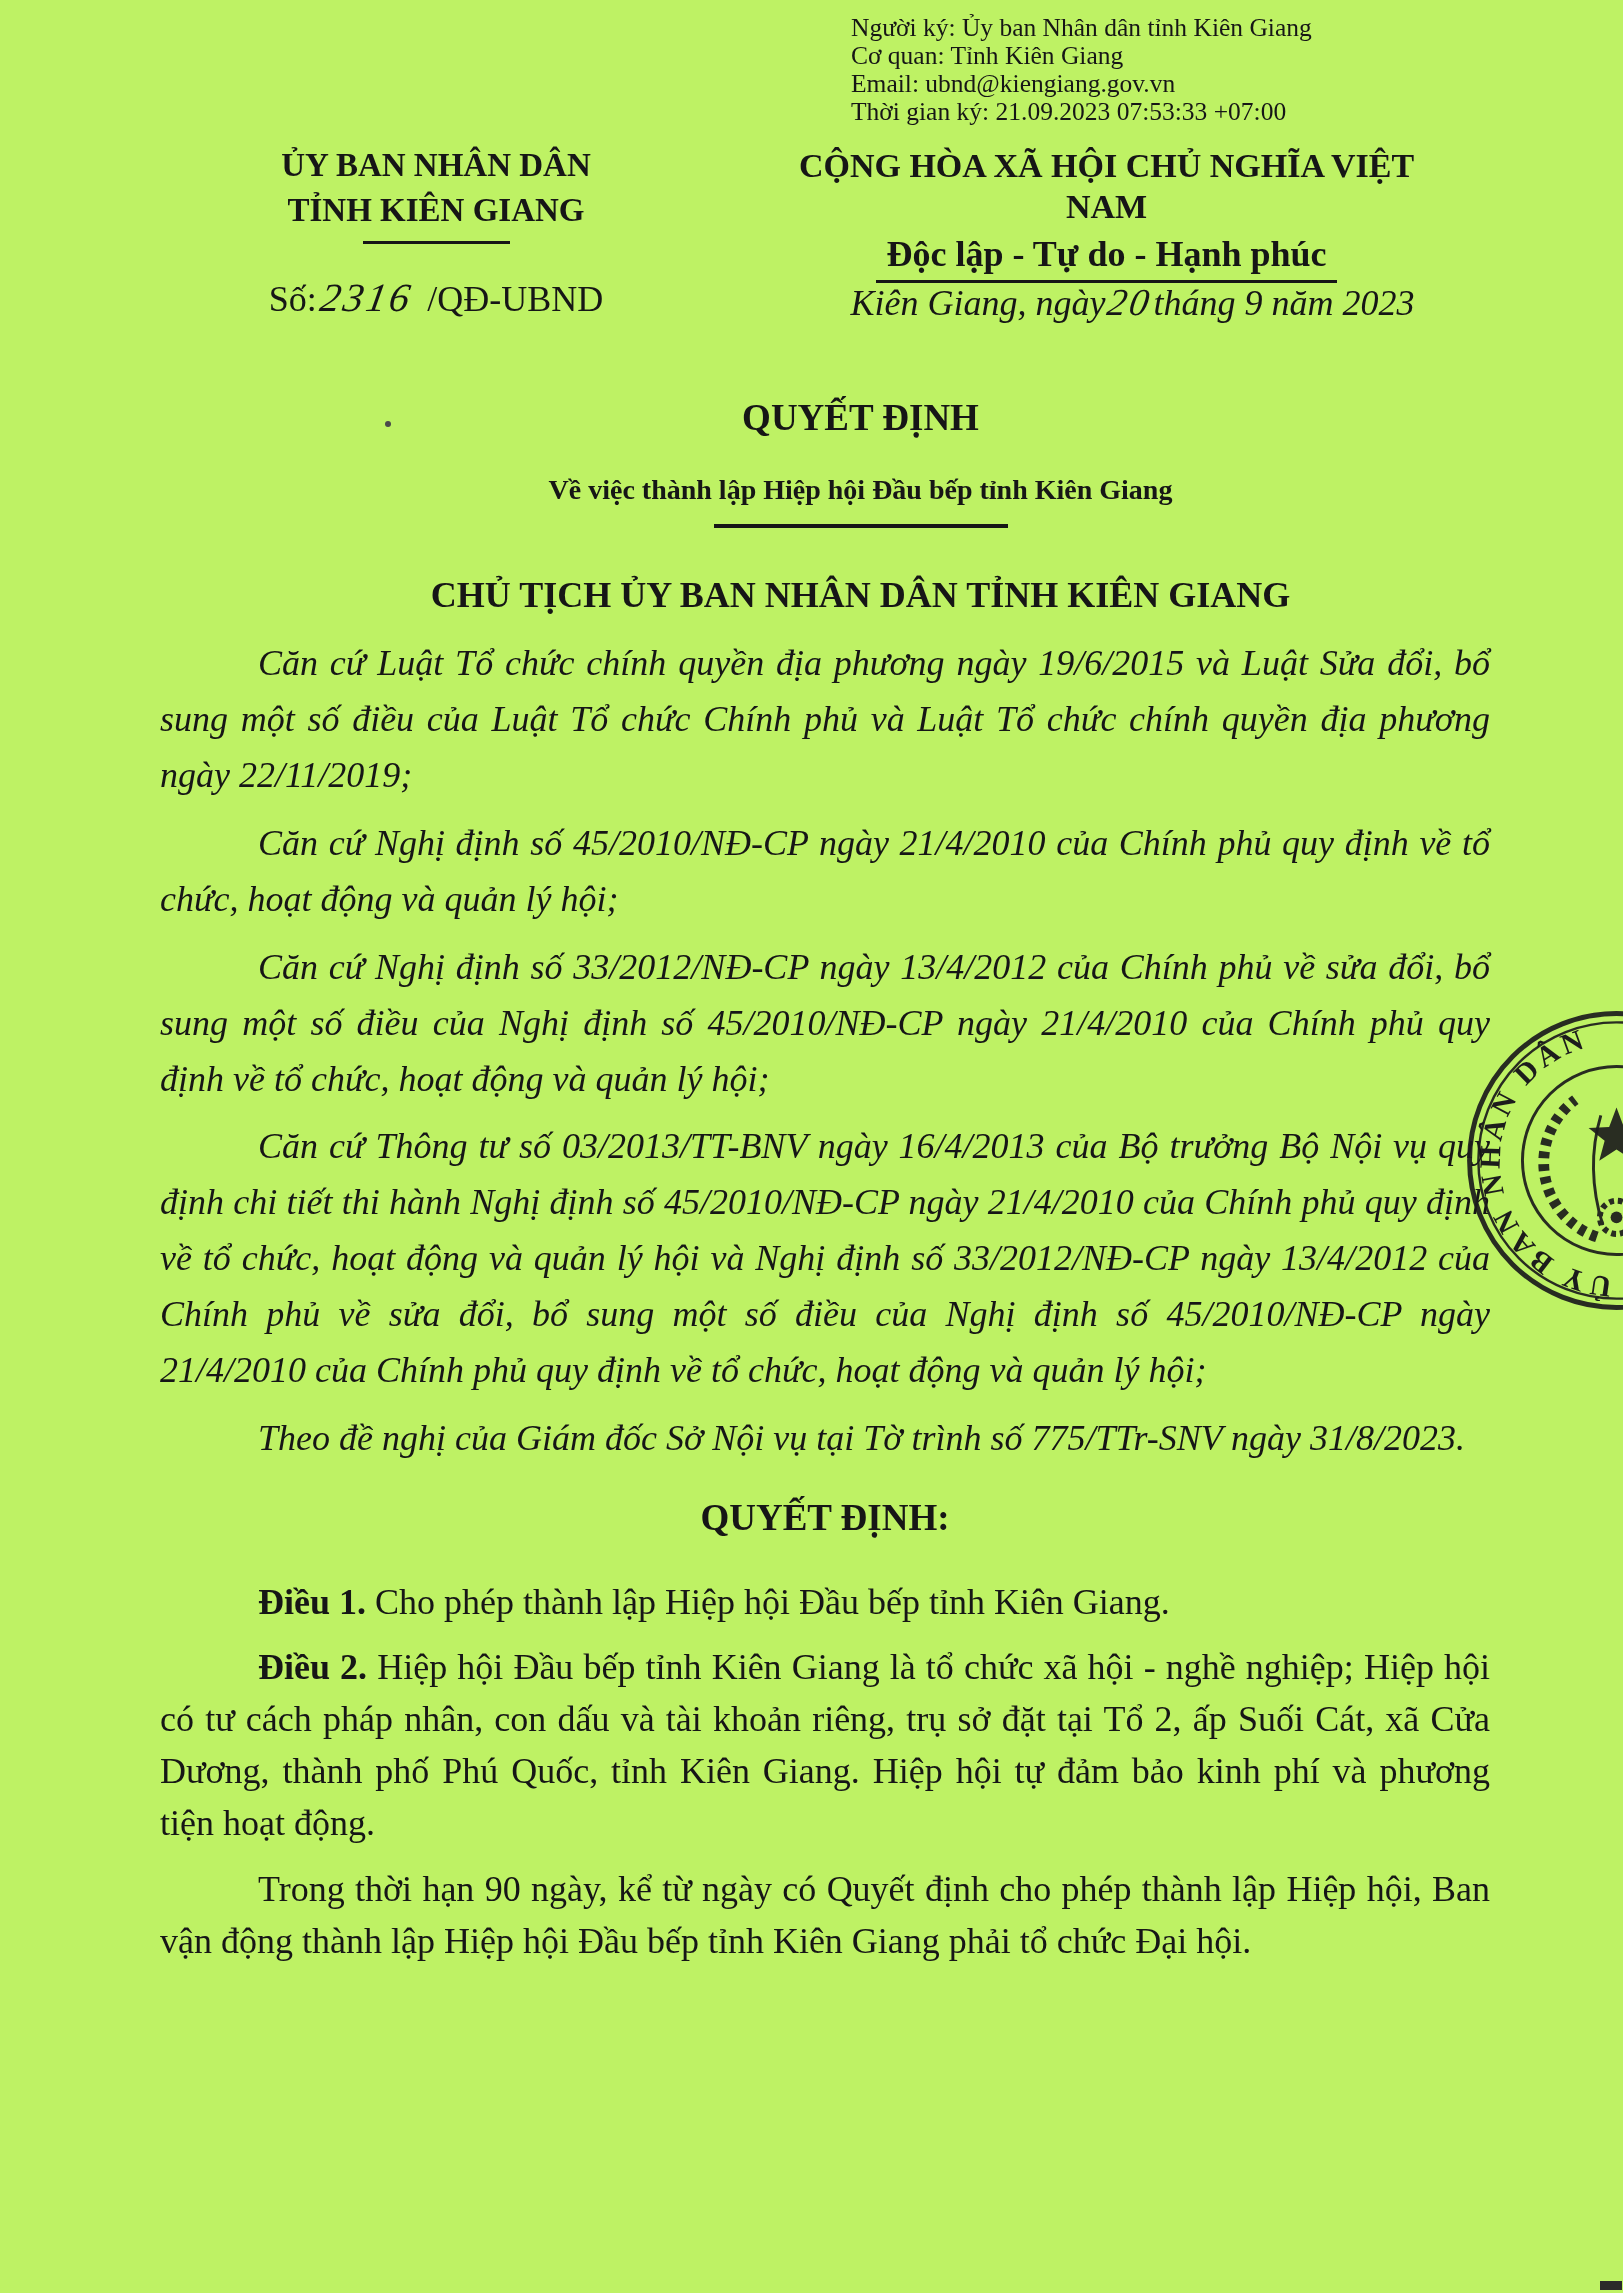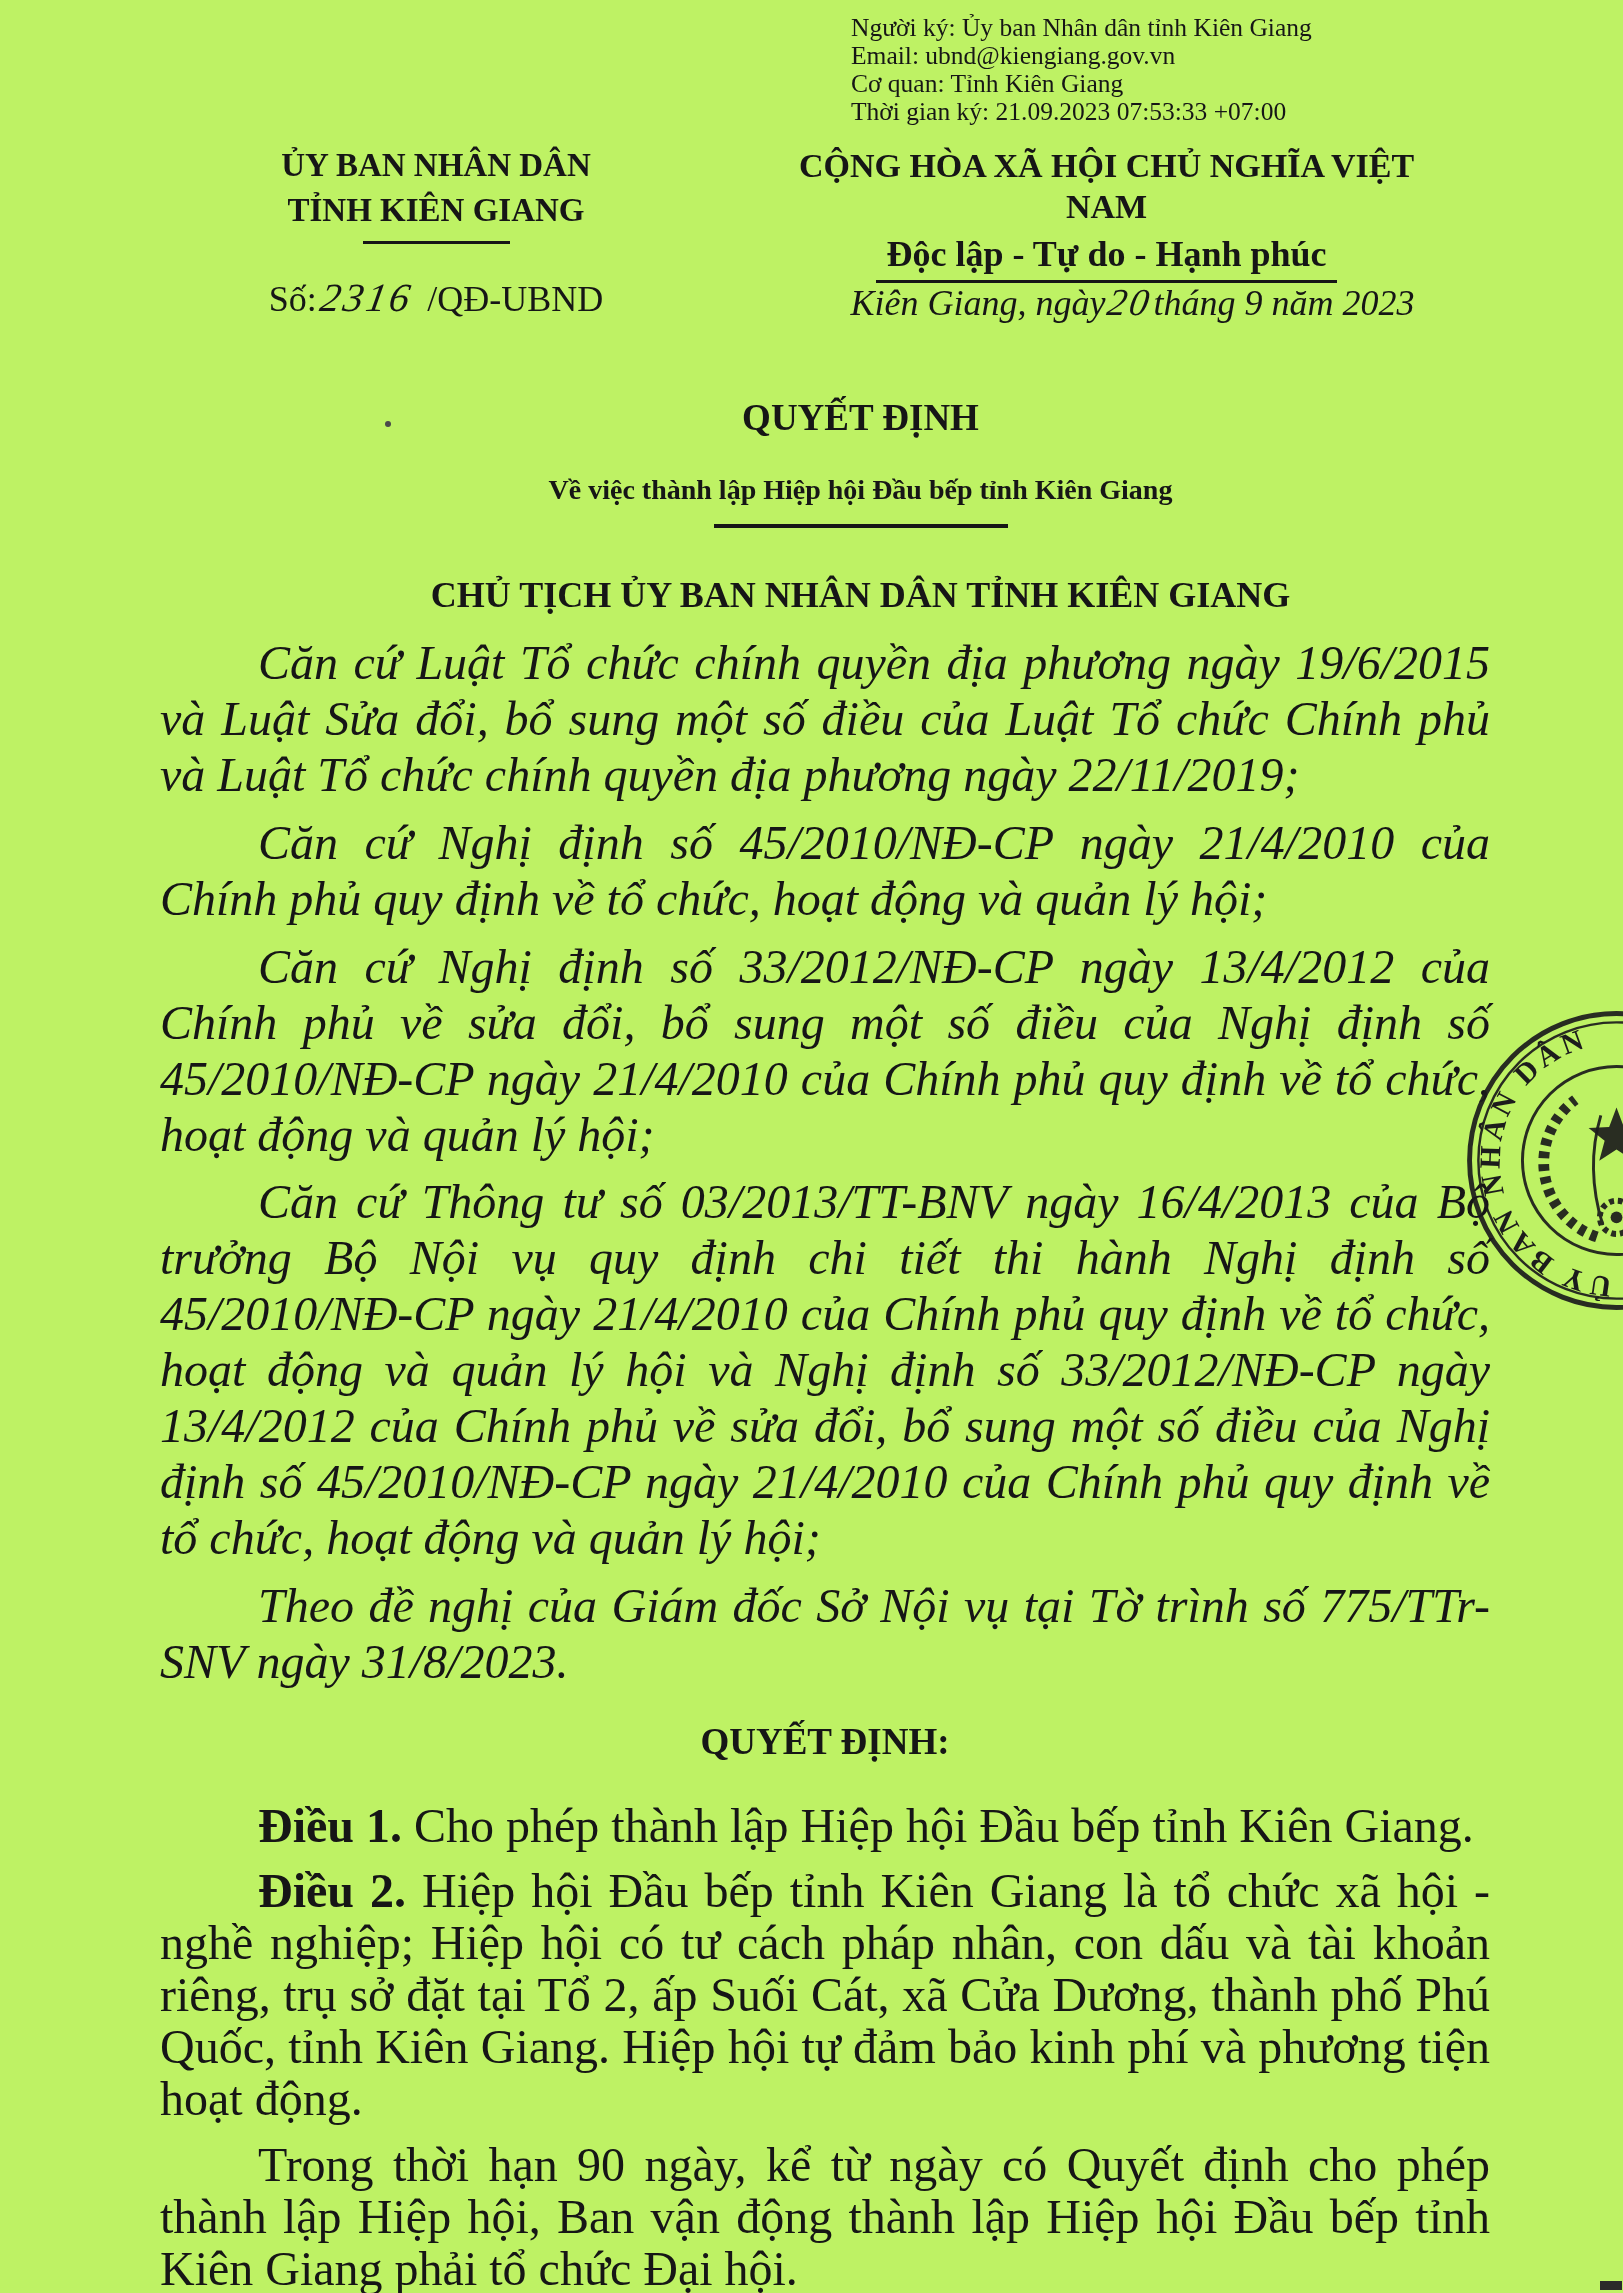--- a/index.html
+++ b/index.html
@@ -54,21 +54,21 @@
   .t1{font-weight:bold;font-size:37px;line-height:47px;}
   .t2{font-weight:bold;font-size:28px;line-height:45px;margin-top:26px;}
   .rule-subject{width:294px;height:3.9px;margin:11.8px auto 0;}
   .t3{font-weight:bold;font-size:36px;line-height:45px;margin-top:45px;}
   
   .body{position:absolute;left:160px;top:635px;width:1330px;}
   .jp{
     margin:0 0 11.8px 0;
     text-align:justify;
     text-indent:98px;
-    font-size:48px;line-height:56px;
+    font-size:36px;line-height:56px;
   }
   .it{font-style:italic;}
   .up{line-height:52px;margin-bottom:13.7px;}
   .bold{font-weight:bold;}
   .decide{
     text-align:center;font-weight:bold;font-size:37px;
     margin:25.5px 0 33px 0;text-indent:0;line-height:51px;
   }
   
   .seal{position:absolute;left:1448px;top:992px;width:337px;height:337px;}
@@ -77,22 +77,22 @@
   .dot1{left:385px;top:421px;width:5.9px;height:5.9px;border-radius:50%;background:#4a4a4a;}
   .dash1{left:1600px;top:2281px;width:21.6px;height:8.8px;background:#2a2a2a;}
 </style>
 </head>
 <body>
 
 <div class="page">
 
   <div class="sig">
     <div>Người ký: Ủy ban Nhân dân tỉnh Kiên Giang</div>
+    <div>Cơ quan: Tỉnh Kiên Giang</div>
     <div>Email: ubnd@kiengiang.gov.vn</div>
-    <div>Cơ quan: Tỉnh Kiên Giang</div>
     <div>Thời gian ký: 21.09.2023 07:53:33 +07:00</div>
   </div>
 
   <div class="org">
     <div>ỦY BAN NHÂN DÂN</div>
     <div>TỈNH KIÊN GIANG</div>
     <div class="rule rule-org"></div>
   </div>
   <div class="doc-number">
     <span>Số:</span><span class="hand">2316</span> <span>/QĐ-UBND</span>

